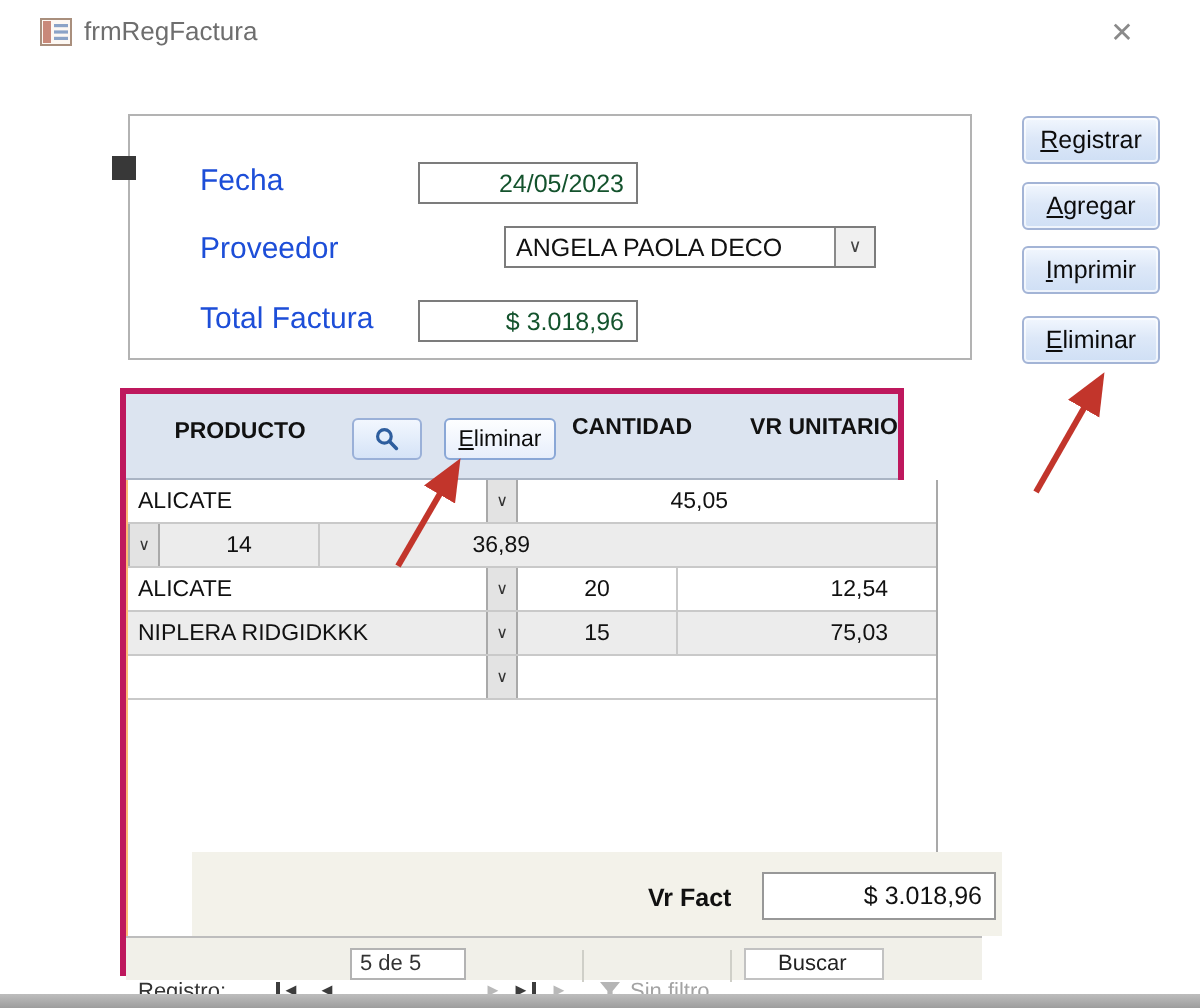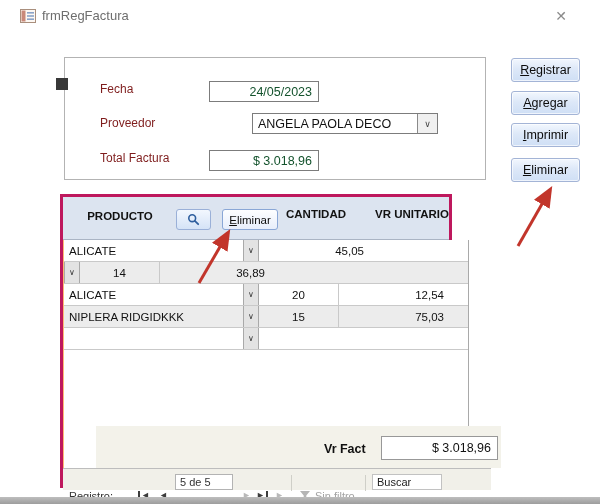--- a/index.html
+++ b/index.html
@@ -10,21 +10,21 @@
   .titlebar{position:absolute;left:0;top:0;width:600px;height:32px;background:#ffffff;}
   .doc-icon{position:absolute;left:20px;top:9px;width:16px;height:14px;}
   .title-text{position:absolute;left:42px;top:8px;font-size:13px;color:#6e6e6e;}
   .close-x{position:absolute;left:550px;top:5px;width:22px;height:22px;text-align:center;
            font-size:14px;color:#8a8a8a;line-height:22px;cursor:default;}
 
   
   .header-box{position:absolute;left:64px;top:57px;width:420px;height:121px;
               background:#fff;border:1px solid #b3b3b3;}
   .black-chip{position:absolute;left:56px;top:78px;width:12px;height:12px;background:#383838;}
-  .fld-label{position:absolute;font-size:12px;color:#7f1d1d;}
+  .fld-label{position:absolute;font-size:15px;color:#1d4ed8;}
   .txtbox{position:absolute;background:#fff;border:1px solid #7c7c7c;font-size:12.5px;color:#14532d;
           display:flex;align-items:center;justify-content:flex-end;padding:0 6px;box-sizing:border-box;}
   .combo{position:absolute;background:#fff;border:1px solid #7c7c7c;font-size:12.5px;color:#111;
          display:flex;align-items:center;box-sizing:border-box;margin-left:43px;}
   .combo .cval{flex:1;padding-left:5px;white-space:nowrap;overflow:hidden;}
   .drop-btn{width:19px;align-self:stretch;background:#f0f0f0;border-left:1px solid #8a8a8a;
             display:flex;align-items:center;justify-content:center;font-size:9px;color:#444;}
 
   
   .cmd-btn{position:absolute;left:511px;width:67px;height:22px;border-radius:3px;
@@ -69,21 +69,21 @@
           border-top:1px solid #bdbdbd;box-sizing:border-box;font-size:11px;color:#333;}
   .nav-item{position:absolute;top:16px;height:21px;display:flex;align-items:center;}
   .nav-glyph{font-size:9px;color:#3c3c3c;line-height:1;}
   .nav-glyph.dim{color:#b9b9b9;}
   .nav-bar-i{width:2px;height:9px;background:#3c3c3c;}
   .pos-box{background:#fff;border:1px solid #b3b3b3;height:16px;width:58px;display:flex;
            align-items:center;padding-left:4px;box-sizing:border-box;}
   .vsep{width:1px;height:16px;background:#cfcfc8;}
   .sinfiltro{color:#a3a3a3;}
   .search-box{background:#fff;border:1px solid #c2c2c2;height:16px;width:70px;display:flex;
-              align-items:center;padding-left:4px;box-sizing:border-box;color:#222;}
+              align-items:center;padding-left:16px;box-sizing:border-box;color:#222;}
 
   
   .bottom-band{position:absolute;left:0;top:497px;width:600px;height:7px;
                background:linear-gradient(#bdbdbd,#9d9d9d);}
 
   .arrows{position:absolute;left:0;top:0;pointer-events:none;}
 </style>
 </head>
 <body>
 

